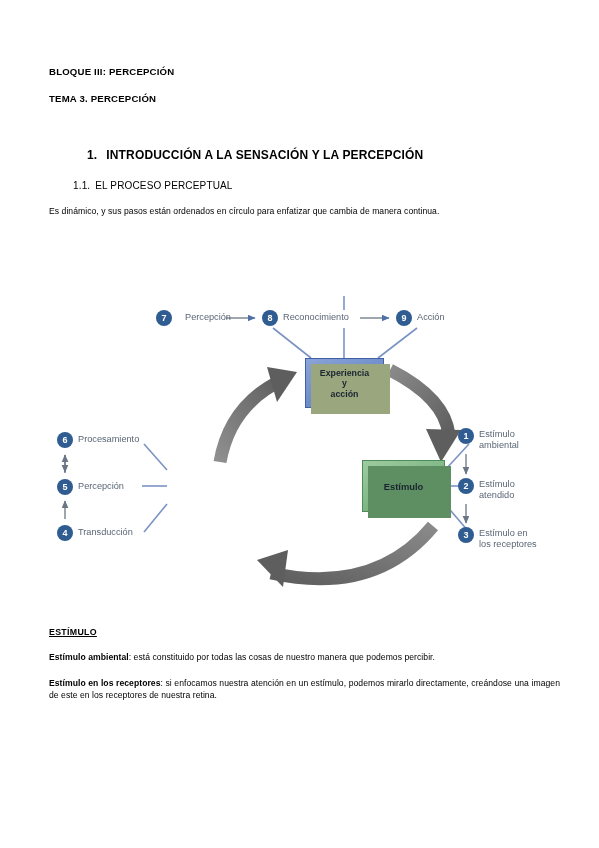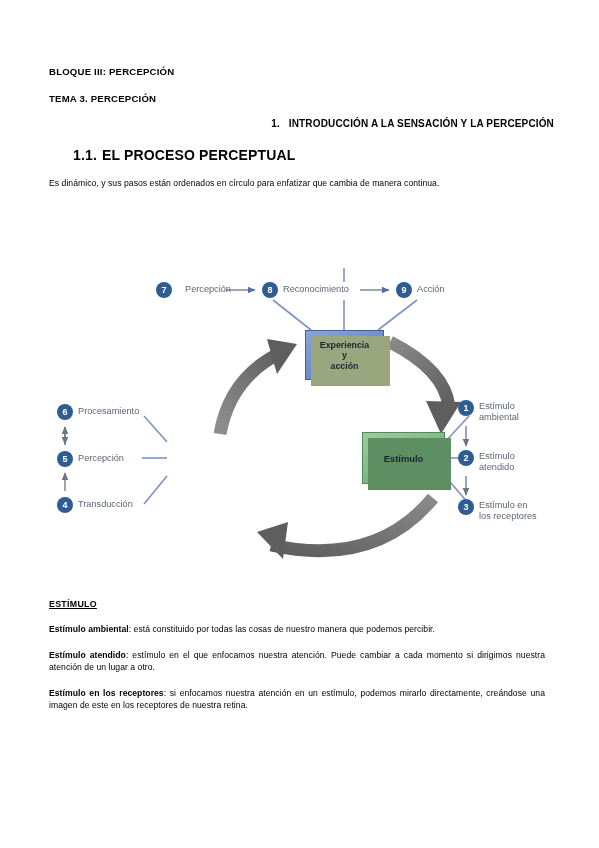--- a/index.html
+++ b/index.html
@@ -14,44 +14,43 @@
     color: #000000;
     position: relative;
     overflow: hidden;
   }
   .page {
     position: relative;
     width: 599px;
     height: 848px;
     background: #ffffff;
     box-sizing: border-box;
-    padding: 66px 45px 0 49px;
+    padding: 66px 30px 0 49px;
   }
 
   
   .h-bloque, .h-tema {
     font-size: 9.6px;
     font-weight: bold;
     letter-spacing: 0.2px;
     margin: 0 0 16px 0;
   }
-  .h-tema { margin-bottom: 14px; }
+  .h-tema { margin-bottom: 44px; }
 
   .h-num {
-    font-size: 10px;
+    font-size: 12px;
     font-weight: bold;
     margin: 0 0 18px 38px;
     letter-spacing: 0.15px;
-    text-align: right;
   }
   .h-num .num-lbl { margin-right: 9px; }
 
   .h-sub {
-    font-size: 14px;
-    font-weight: bold;
+    font-size: 10px;
+    font-weight: normal;
     margin: 0 0 14px 24px;
     letter-spacing: 0.15px;
   }
   .h-sub .sub-lbl { margin-right: 5px; }
 
   .body-p {
     font-size: 8.6px;
     line-height: 1.45;
     margin: 0 9px 13px 0;
     text-align: justify;
@@ -334,17 +333,16 @@
 
     <div class="badge" id="badge-3">3</div>
     <div class="dlabel wrap" id="lbl-3">Estímulo en los receptores</div>
   </div>
 
   <div class="sec-title">ESTÍMULO</div>
 
 
   <p class="body-p"><b>Estímulo ambiental</b><span>: está constituido por todas las cosas de nuestro manera que podemos percibir.</span></p>
 
-  <p class="body-p"><b>Estímulo atendido</b><span>: estímulo en el que enfocamos nuestra atención. Puede cambiar a cada momento si dirigimos nuestra atención de un lugar a otro.</span></p>
 
   <p class="body-p"><b>Estímulo en los receptores</b><span>: si enfocamos nuestra atención en un estímulo, podemos mirarlo directamente, creándose una imagen de este en los receptores de nuestra retina.</span></p>
 
 </div>
 
 </body></html>

